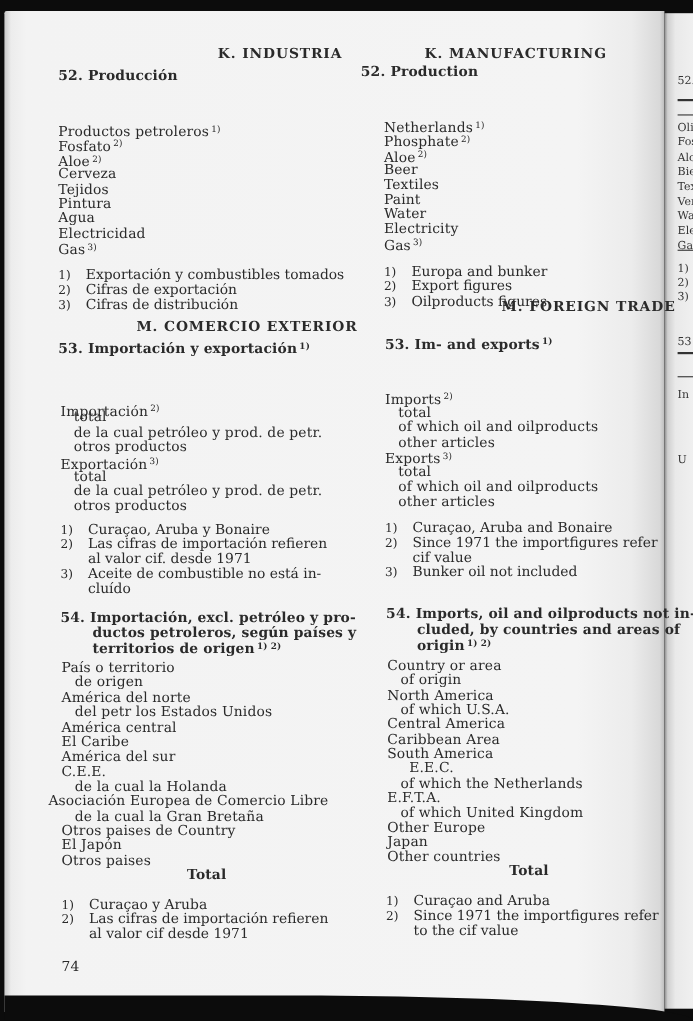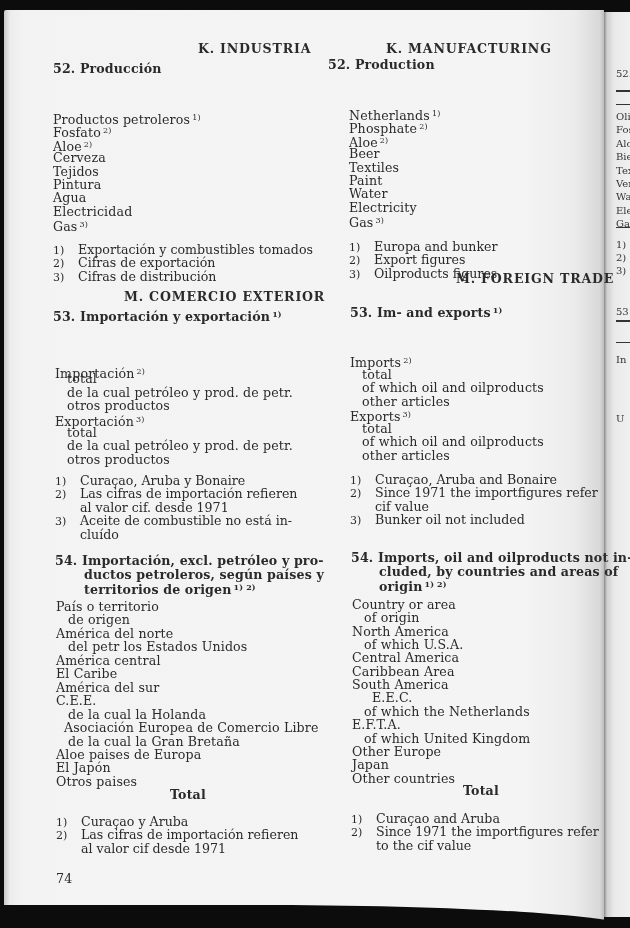--- a/index.html
+++ b/index.html
@@ -114,23 +114,23 @@
 <div id="l-t54">
     <div class="t" style="left:56px;top:600px"><span>País o territorio</span></div>
     <div class="t" style="left:68px;top:613.45px"><span>de origen</span></div>
     <div class="t" style="left:56px;top:626.9px"><span>América del norte</span></div>
     <div class="t" style="left:68px;top:640.35px"><span>del petr los Estados Unidos</span></div>
     <div class="t" style="left:56px;top:653.8px"><span>América central</span></div>
     <div class="t" style="left:56px;top:667.25px"><span>El Caribe</span></div>
     <div class="t" style="left:56px;top:680.7px"><span>América del sur</span></div>
     <div class="t" style="left:56px;top:694.15px"><span>C.E.E.</span></div>
     <div class="t" style="left:68px;top:707.6px"><span>de la cual la Holanda</span></div>
-    <div class="t" style="left:64px;top:721.05px"><span>Asociación Europea de Comercio Libre</span></div>
+    <div class="t" style="left:44px;top:721.05px"><span>Asociación Europea de Comercio Libre</span></div>
     <div class="t" style="left:68px;top:734.5px"><span>de la cual la Gran Bretaña</span></div>
-    <div class="t" style="left:56px;top:747.95px"><span>Aloe paises de Europa</span></div>
+    <div class="t" style="left:56px;top:747.95px"><span>Otros paises de Country</span></div>
     <div class="t" style="left:56px;top:761.4px"><span>El Japón</span></div>
     <div class="t" style="left:56px;top:774.85px"><span>Otros paises</span></div>
   </div>
 <div class="t b" style="left:170px;top:788px">Total</div>
 <div id="l-t54-fn">
     <div class="fn" style="left:56px;top:815px"><span class="num">1)</span><span>Curaçao y Aruba</span></div>
     <div class="fn" style="left:56px;top:828.4px"><span class="num">2)</span><span>Las cifras de importación refieren</span></div>
     <div class="fn" style="left:56px;top:841.8px"><span class="num"></span><span>al valor cif desde 1971</span></div>
   </div>
 

